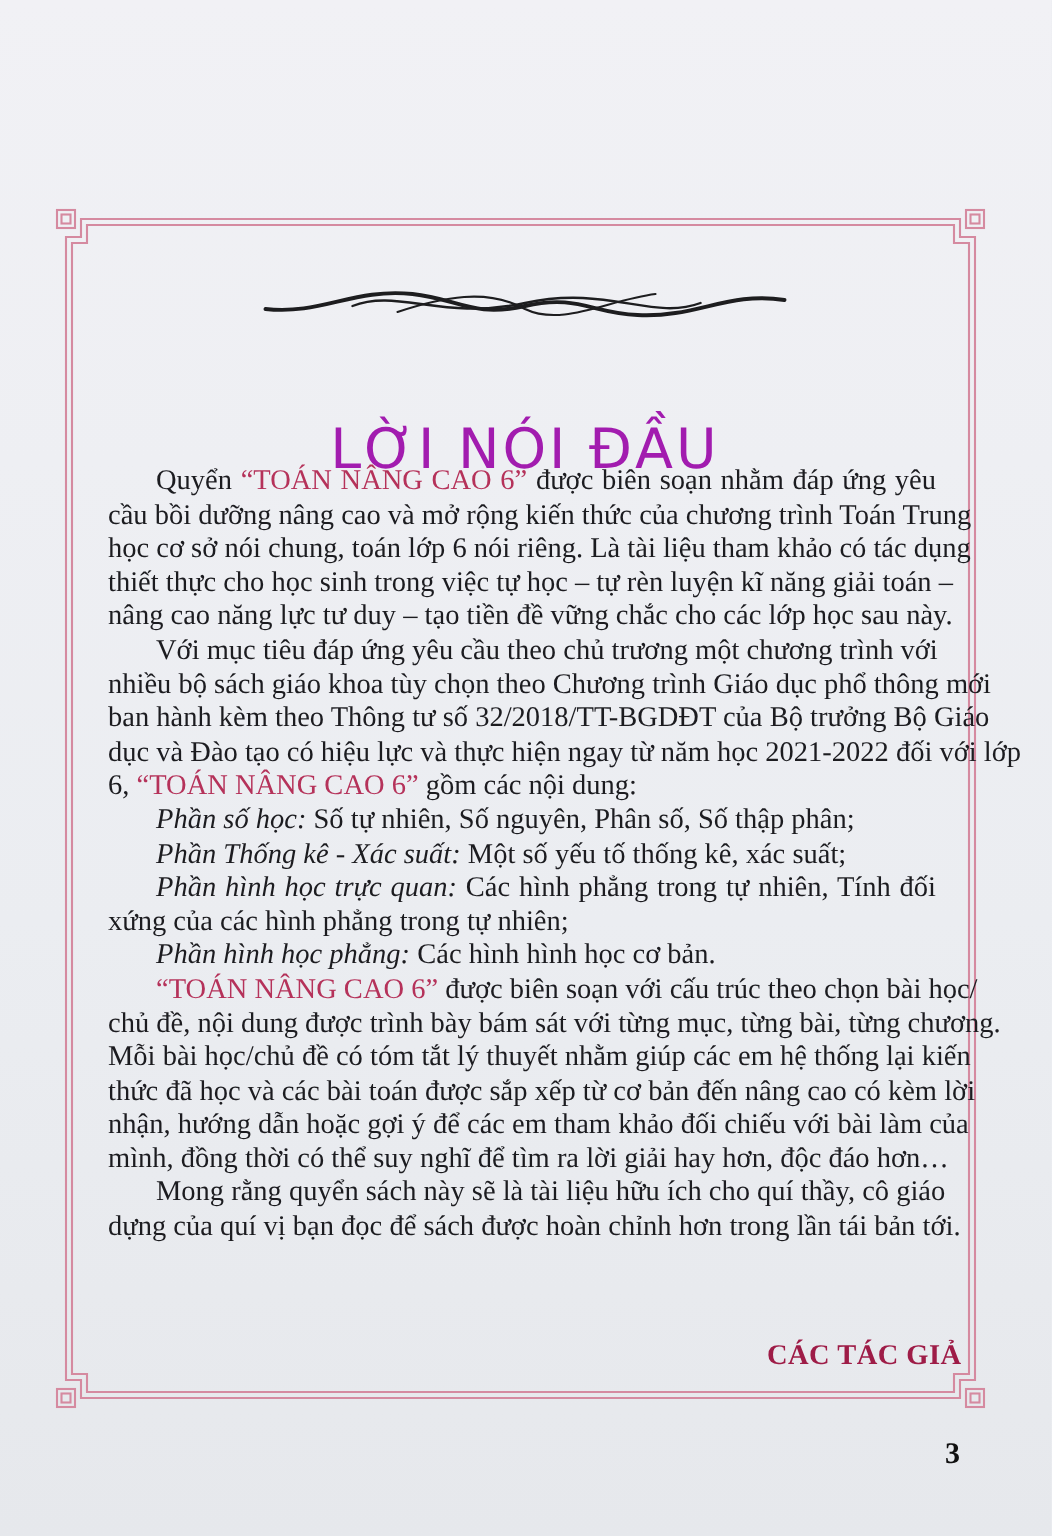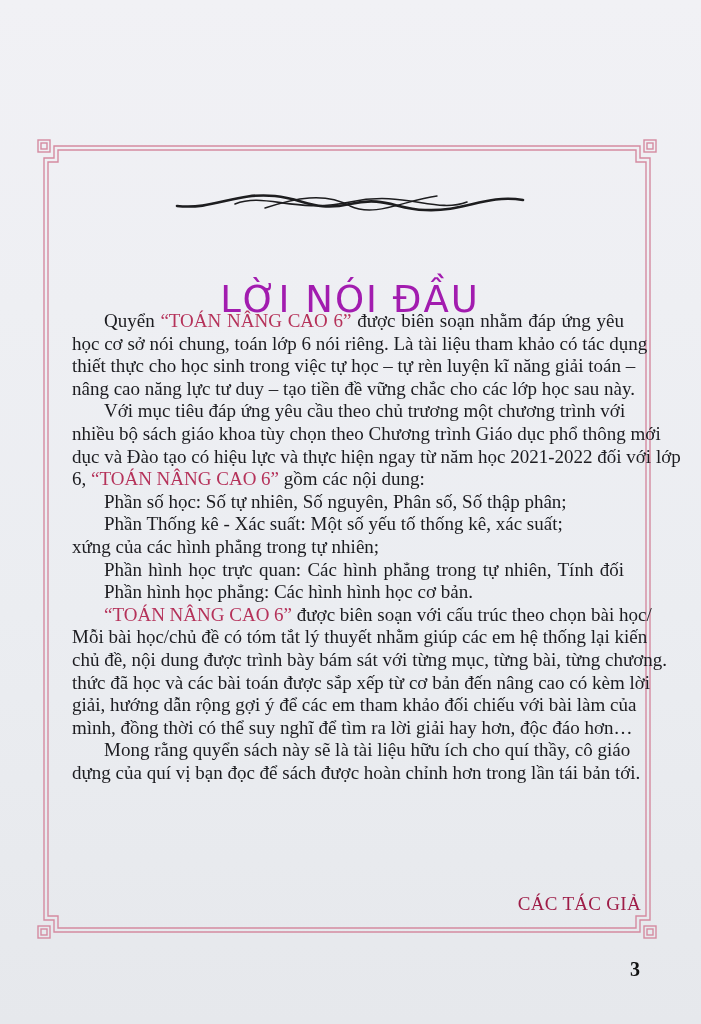--- a/index.html
+++ b/index.html
@@ -28,24 +28,24 @@
   }
   .body-text {
     position:absolute; left:72px; top:310px; width:552px;
     font-size:19px; line-height:22.6px; color:#1c1c20;
   }
   .body-text .line { display:block; white-space:nowrap; text-align:justify; text-align-last:justify; }
   .body-text .line.last { text-align-last:left; }
   .body-text .ind { text-indent:32px; }
   .body-text .gap { margin-top:0; }
   .red { color:#b5325a; }
-  .it { }
+  .it { font-style:italic; }
   .author {
     position:absolute; right:60px; top:893px;
-    font-weight:normal; color:#9e1c47; font-size:19px; letter-spacing:0.3px;
+    font-weight:bold; color:#9e1c47; font-size:19px; letter-spacing:0.3px;
   }
   .page-num {
     position:absolute; left:630px; top:958px;
     font-weight:bold; font-size:20px; color:#111;
   }
 </style>
 </head>
 <body>
 
 <div class="page-bg"></div>
@@ -77,46 +77,48 @@
     <path d="M 90 20 C 120 10, 150 4, 175 18 C 200 30, 230 12, 262 8" stroke-width="1.4"></path>
   </g>
 </svg>
 
 <h1 class="title">LỜI NÓI ĐẦU</h1>
 
 <div class="body-text">
 
   <div>
     <span class="line ind"><span>Quyển </span><span class="red">“TOÁN NÂNG CAO 6”</span><span> được biên soạn nhằm đáp ứng yêu</span></span>
+    <span class="line">cầu bồi dưỡng nâng cao và mở rộng kiến thức của chương trình Toán Trung</span>
     <span class="line">học cơ sở nói chung, toán lớp 6 nói riêng. Là tài liệu tham khảo có tác dụng</span>
     <span class="line">thiết thực cho học sinh trong việc tự học – tự rèn luyện kĩ năng giải toán –</span>
     <span class="line last">nâng cao năng lực tư duy – tạo tiền đề vững chắc cho các lớp học sau này.</span>
   </div>
 
   <div class="gap">
     <span class="line ind">Với mục tiêu đáp ứng yêu cầu theo chủ trương một chương trình với</span>
     <span class="line">nhiều bộ sách giáo khoa tùy chọn theo Chương trình Giáo dục phổ thông mới</span>
+    <span class="line">ban hành kèm theo Thông tư số 32/2018/TT-BGDĐT của Bộ trưởng Bộ Giáo</span>
     <span class="line">dục và Đào tạo có hiệu lực và thực hiện ngay từ năm học 2021-2022 đối với lớp</span>
     <span class="line last"><span>6, </span><span class="red">“TOÁN NÂNG CAO 6”</span><span> gồm các nội dung:</span></span>
   </div>
 
   <div class="gap">
     <span class="line last ind"><span class="it">Phần số học:</span><span> Số tự nhiên, Số nguyên, Phân số, Số thập phân;</span></span>
     <span class="line last ind gap"><span class="it">Phần Thống kê - Xác suất:</span><span> Một số yếu tố thống kê, xác suất;</span></span>
+    <span class="line ind gap"><span class="it">Phần hình học trực quan:</span><span> Các hình phẳng trong tự nhiên, Tính đối</span></span>
     <span class="line last">xứng của các hình phẳng trong tự nhiên;</span>
-    <span class="line ind gap"><span class="it">Phần hình học trực quan:</span><span> Các hình phẳng trong tự nhiên, Tính đối</span></span>
     <span class="line last ind gap"><span class="it">Phần hình học phẳng:</span><span> Các hình hình học cơ bản.</span></span>
   </div>
 
   <div class="gap">
     <span class="line ind"><span></span><span class="red">“TOÁN NÂNG CAO 6”</span><span> được biên soạn với cấu trúc theo chọn bài học/</span></span>
+    <span class="line">chủ đề, nội dung được trình bày bám sát với từng mục, từng bài, từng chương.</span>
     <span class="line">Mỗi bài học/chủ đề có tóm tắt lý thuyết nhằm giúp các em hệ thống lại kiến</span>
-    <span class="line">chủ đề, nội dung được trình bày bám sát với từng mục, từng bài, từng chương.</span>
     <span class="line">thức đã học và các bài toán được sắp xếp từ cơ bản đến nâng cao có kèm lời</span>
-    <span class="line">giải, hướng dẫn rộng gợi ý để các em tham khảo đối chiếu với bài làm của</span>
+    <span class="line">nhận, hướng dẫn hoặc gợi ý để các em tham khảo đối chiếu với bài làm của</span>
     <span class="line last">mình, đồng thời có thể suy nghĩ để tìm ra lời giải hay hơn, độc đáo hơn…</span>
   </div>
 
   <div class="gap">
     <span class="line ind">Mong rằng quyển sách này sẽ là tài liệu hữu ích cho quí thầy, cô giáo</span>
     <span class="line last">dựng của quí vị bạn đọc để sách được hoàn chỉnh hơn trong lần tái bản tới.</span>
   </div>
 </div>
 
 <div class="author">CÁC TÁC GIẢ</div>

